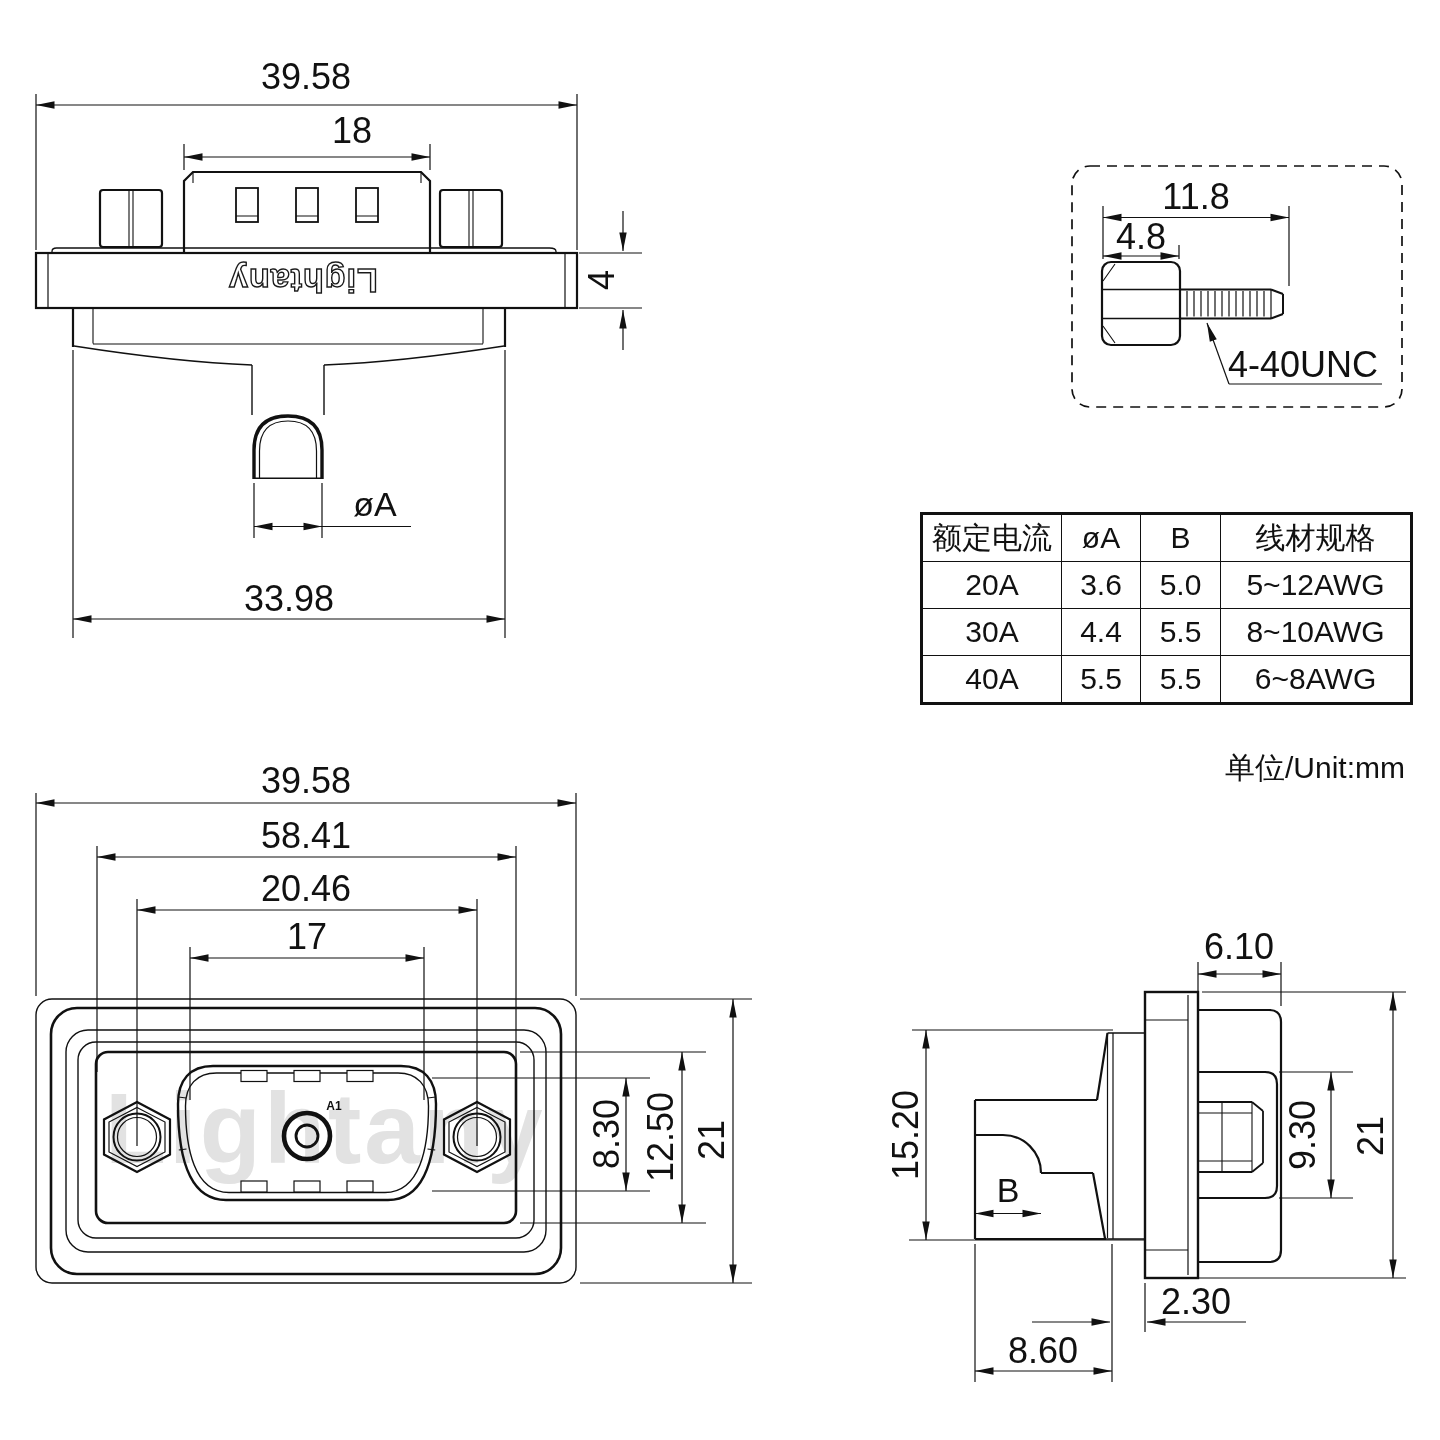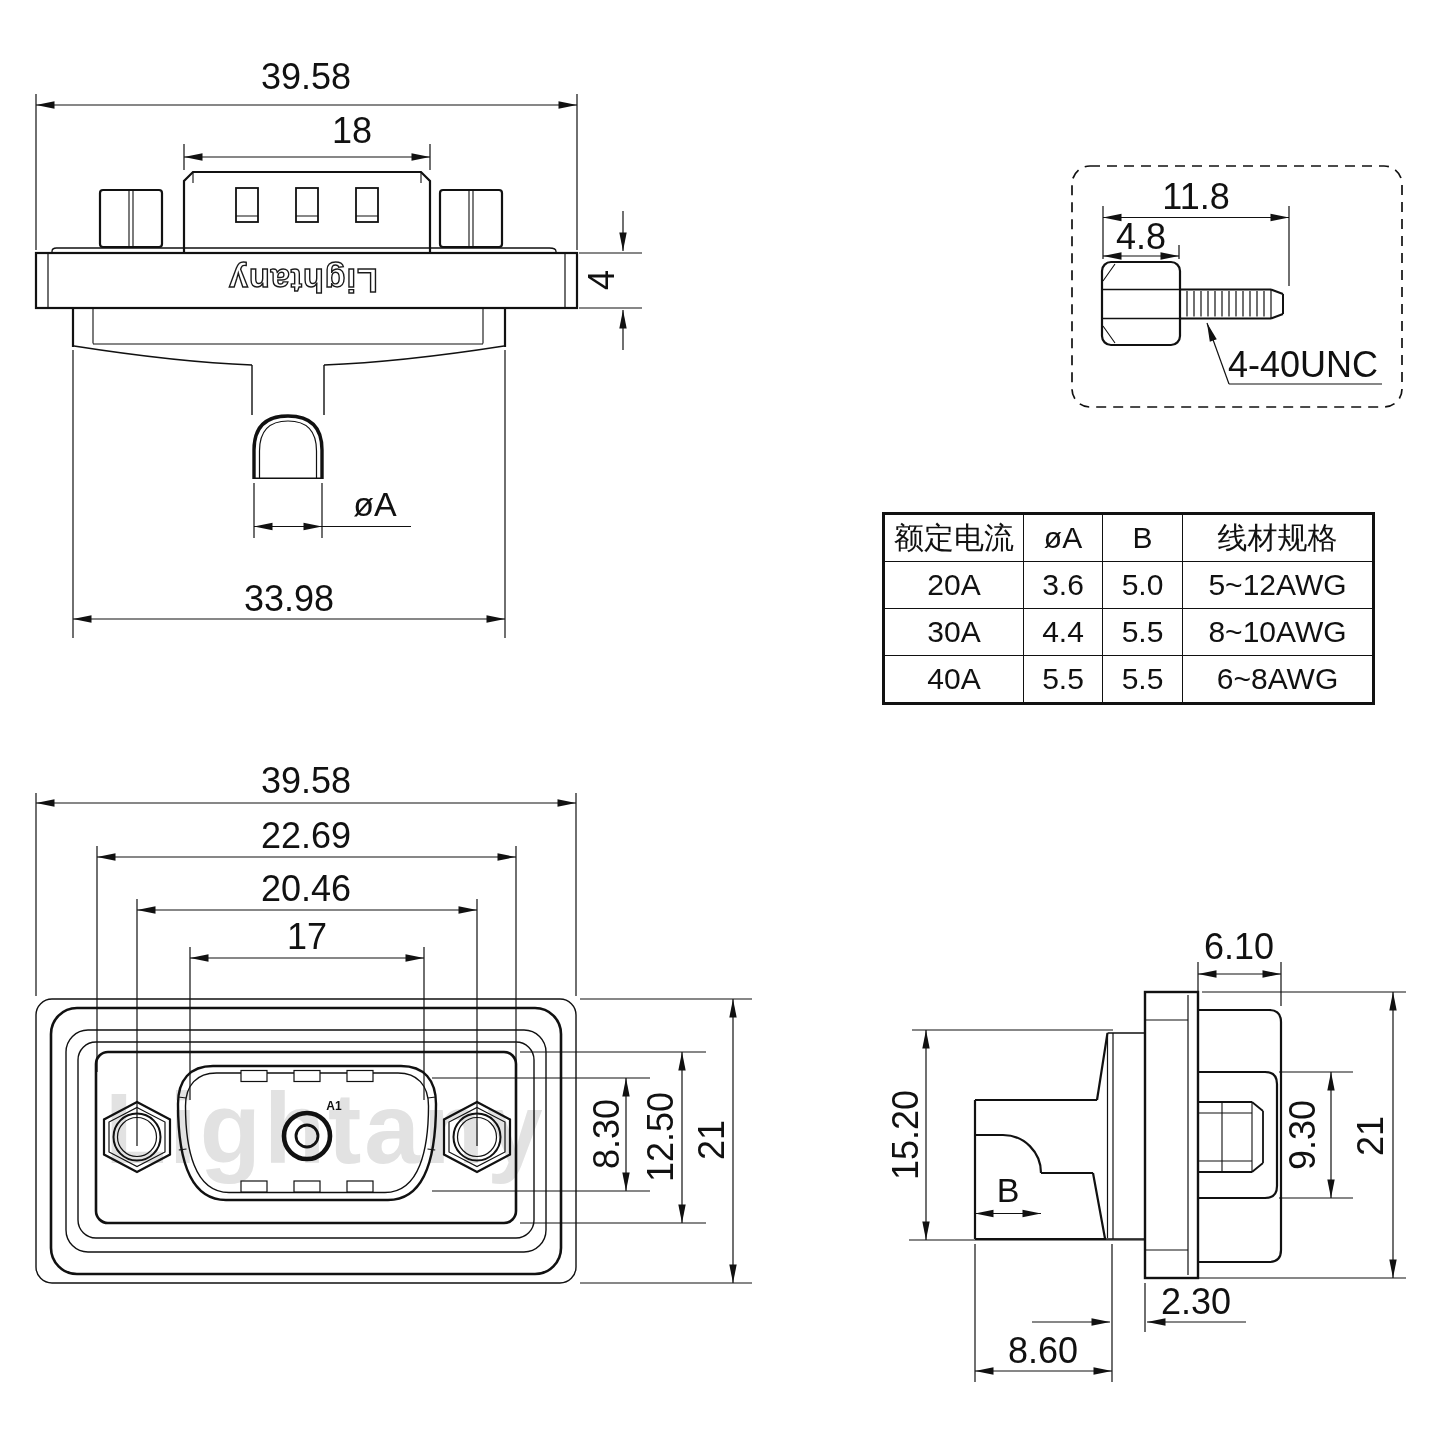--- a/index.html
+++ b/index.html
@@ -17,21 +17,21 @@
   .pin-label{position:absolute;transform:translate(-50%,-50%);font-size:12px;font-weight:700;white-space:nowrap;}
   .watermark{
     position:absolute;font-size:100px;font-weight:700;letter-spacing:3px;
     color:#e2e2e2;white-space:nowrap;line-height:1;
   }
   .flange-logo{
     position:absolute;transform:translate(-50%,-50%) rotate(180deg);
     font-size:34px;font-weight:700;letter-spacing:1px;white-space:nowrap;
     color:#fff;-webkit-text-stroke:1.4px #1a1a1a;line-height:1;
   }
-  .spec-table{position:absolute;left:882px;top:512px;border-radius:22px;}
+  .spec-table{position:absolute;left:920px;top:512px;border-radius:22px;}
   .spec-table table{
     border-collapse:collapse;table-layout:fixed;width:490px;
     border:3px solid #111;font-size:30px;
   }
   .spec-table td{
     border:1.5px solid #111;height:46px;text-align:center;vertical-align:middle;
     padding:0;white-space:nowrap;overflow:hidden;
   }
   .unit-note{
     position:absolute;left:913px;top:748px;width:492px;text-align:right;
@@ -213,21 +213,21 @@
   <div class="dim" style="left:307px;top:131px;margin-left:45px;">18</div>
   <div class="dim rot" style="left:602px;top:280px;">4</div>
   <div class="dim sm" style="left:375px;top:504px;">øA</div>
   <div class="dim" style="left:289px;top:599px;">33.98</div>
 
   <div class="dim" style="left:1196px;top:197px;">11.8</div>
   <div class="dim" style="left:1141px;top:237px;">4.8</div>
   <div class="dim" style="left:1303px;top:365px;">4-40UNC</div>
 
   <div class="dim" style="left:306px;top:781px;">39.58</div>
-  <div class="dim" style="left:306px;top:836px;">22.69</div>
+  <div class="dim" style="left:306px;top:836px;">58.41</div>
   <div class="dim" style="left:306px;top:889px;">20.46</div>
   <div class="dim" style="left:307px;top:937px;">17</div>
   <div class="dim rot" style="left:607px;top:1134px;">8.30</div>
   <div class="dim rot" style="left:661px;top:1137px;">12.50</div>
   <div class="dim rot" style="left:712px;top:1140px;">21</div>
   <div class="pin-label" style="left:334px;top:1106px;">A1</div>
 
   <div class="dim" style="left:1239px;top:947px;">6.10</div>
   <div class="dim rot" style="left:906px;top:1135px;">15.20</div>
   <div class="dim sm" style="left:1008px;top:1190px;">B</div>
@@ -265,14 +265,15 @@
         </tr>
         <tr>
           <td>40A</td>
           <td>5.5</td>
           <td>5.5</td>
           <td>6~8AWG</td>
         </tr>
       </tbody>
     </table>
   </div>
+  <div class="unit-note">单位/Unit:mm</div>
 
 </div>
 
 </body></html>

